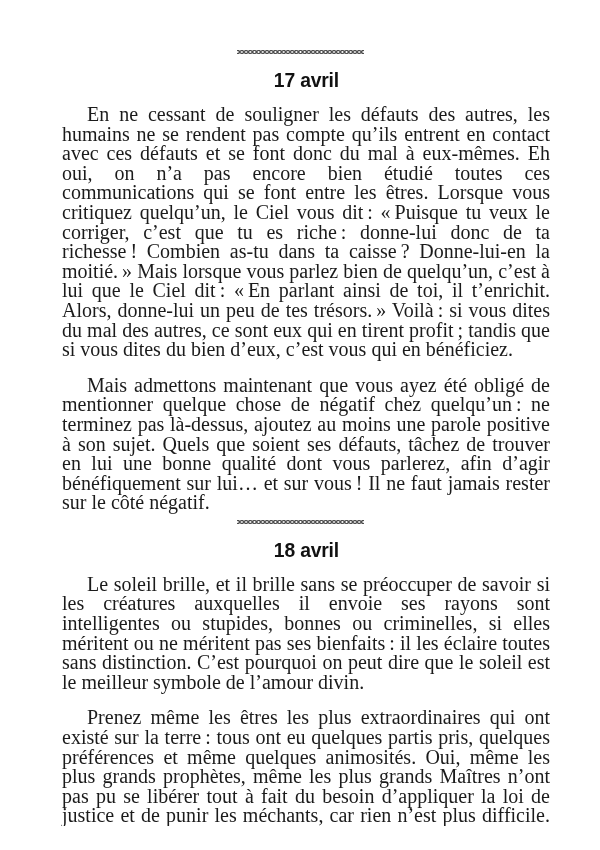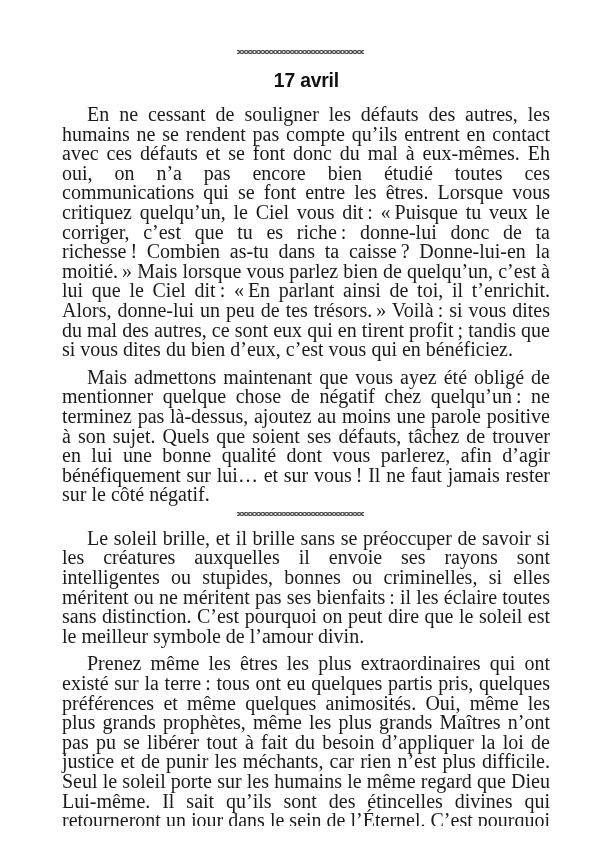--- a/index.html
+++ b/index.html
@@ -49,21 +49,21 @@
     letter-spacing: -0.2px;
   }
   .body-para {
     margin: 12px 50px 0 62px;
     font-size: 20px;
     line-height: 19.6px;
     text-align: justify;
     text-indent: 25px;
   }
   .body-para + .body-para {
-    margin-top: 8px;
+    margin-top: 16px;
   }
   .page-number {
     margin: 8px 0 0 57px;
     font-size: 13.5px;
     color: #222222;
   }
 </style>
 </head>
 <body>
 
@@ -74,20 +74,23 @@
   <h2 class="date-heading">
     <span class="heading-text">17 avril</span>
   </h2>
 
   <p class="body-para">En ne cessant de souligner les défauts des autres, les humains ne se rendent pas compte qu’ils entrent en contact avec ces défauts et se font donc du mal à eux-mêmes. Eh oui, on n’a pas encore bien étudié toutes ces communications qui se font entre les êtres. Lorsque vous critiquez quelqu’un, le Ciel vous dit : « Puisque tu veux le corriger, c’est que tu es riche : donne-lui donc de ta richesse ! Combien as-tu dans ta caisse ? Donne-lui-en la moitié. » Mais lorsque vous parlez bien de quelqu’un, c’est à lui que le Ciel dit : « En parlant ainsi de toi, il t’enrichit. Alors, donne-lui un peu de tes trésors. » Voilà : si vous dites du mal des autres, ce sont eux qui en tirent profit ; tandis que si vous dites du bien d’eux, c’est vous qui en bénéficiez.</p>
 
   <p class="body-para">Mais admettons maintenant que vous ayez été obligé de mentionner quelque chose de négatif chez quelqu’un : ne terminez pas là-dessus, ajoutez au moins une parole positive à son sujet. Quels que soient ses défauts, tâchez de trouver en lui une bonne qualité dont vous parlerez, afin d’agir bénéfiquement sur lui… et sur vous ! Il ne faut jamais rester sur le côté négatif.</p>
 
   <div class="ornament mid"></div>
 
+  <h2 class="date-heading">
+    <span class="heading-text">18 avril</span>
+  </h2>
 
   <p class="body-para">Le soleil brille, et il brille sans se préoccuper de savoir si les créatures auxquelles il envoie ses rayons sont intelligentes ou stupides, bonnes ou criminelles, si elles méritent ou ne méritent pas ses bienfaits : il les éclaire toutes sans distinction. C’est pourquoi on peut dire que le soleil est le meilleur symbole de l’amour divin.</p>
 
   <p class="body-para">Prenez même les êtres les plus extraordinaires qui ont existé sur la terre : tous ont eu quelques partis pris, quelques préférences et même quelques animosités. Oui, même les plus grands prophètes, même les plus grands Maîtres n’ont pas pu se libérer tout à fait du besoin d’appliquer la loi de justice et de punir les méchants, car rien n’est plus difficile. Seul le soleil porte sur les humains le même regard que Dieu Lui-même. Il sait qu’ils sont des étincelles divines qui retourneront un jour dans le sein de l’Éternel. C’est pourquoi depuis des milliers d’années il a la patience de continuer à les chauffer, à les éclairer, à les vivifier. Cet exemple ne suffit-il pas pour vous stimuler ?</p>
 
   <div class="page-number">81</div>
 
 </div>
 
 </body></html>

